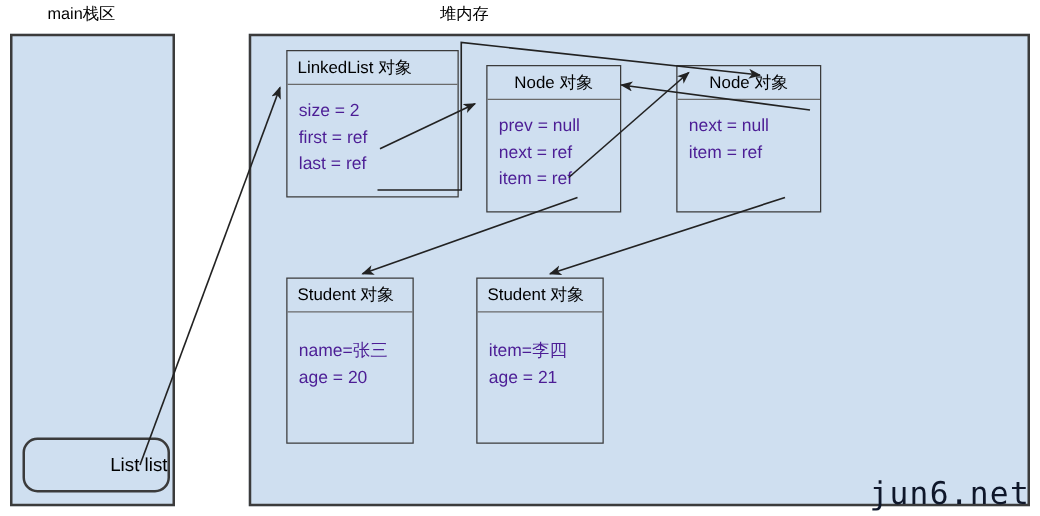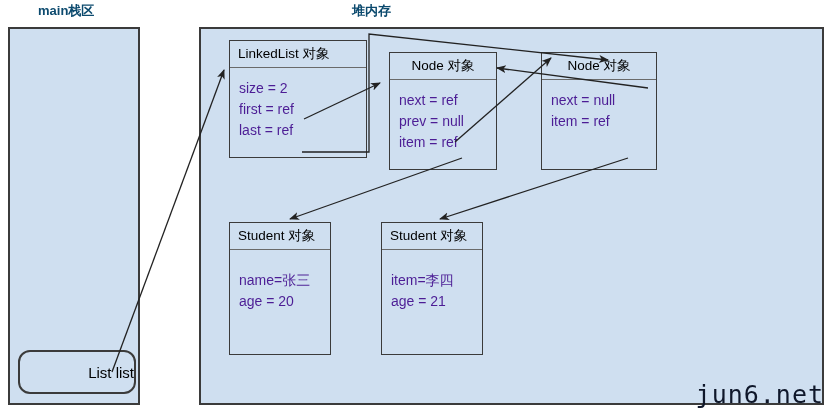--- a/index.html
+++ b/index.html
@@ -16,25 +16,24 @@
     overflow: hidden;
   }
   .region {
     position: absolute;
     background: #cfdff0;
     border: 2px solid #3b3b3b;
     box-sizing: border-box;
   }
   .region-label {
     position: absolute;
-    color: #0c4a6e;
+    color: #000000;
     font-size: 13px;
     line-height: 16px;
     white-space: nowrap;
-    font-weight: bold;
   }
   .obj-box {
     position: absolute;
     background: #cfdff0;
     border: 1px solid #3b3b3b;
     box-sizing: border-box;
     z-index: 3;
   }
   .obj-title {
     position: absolute;
@@ -129,22 +128,22 @@
     <div class="obj-body">
       <div class="fld">size =  2</div>
       <div class="fld">first = ref</div>
       <div class="fld">last = ref</div>
     </div>
   </div>
 
   <div class="obj-box" style="left:389px; top:52px; width:108px; height:118px;">
     <div class="obj-title">Node 对象</div>
     <div class="obj-body">
+      <div class="fld">prev = null</div>
       <div class="fld">next = ref</div>
-      <div class="fld">prev = null</div>
       <div class="fld">item = ref</div>
     </div>
   </div>
 
   <div class="obj-box" style="left:541px; top:52px; width:116px; height:118px;">
     <div class="obj-title">Node 对象</div>
     <div class="obj-body">
       <div class="fld">next = null</div>
       <div class="fld">item = ref</div>
     </div>

